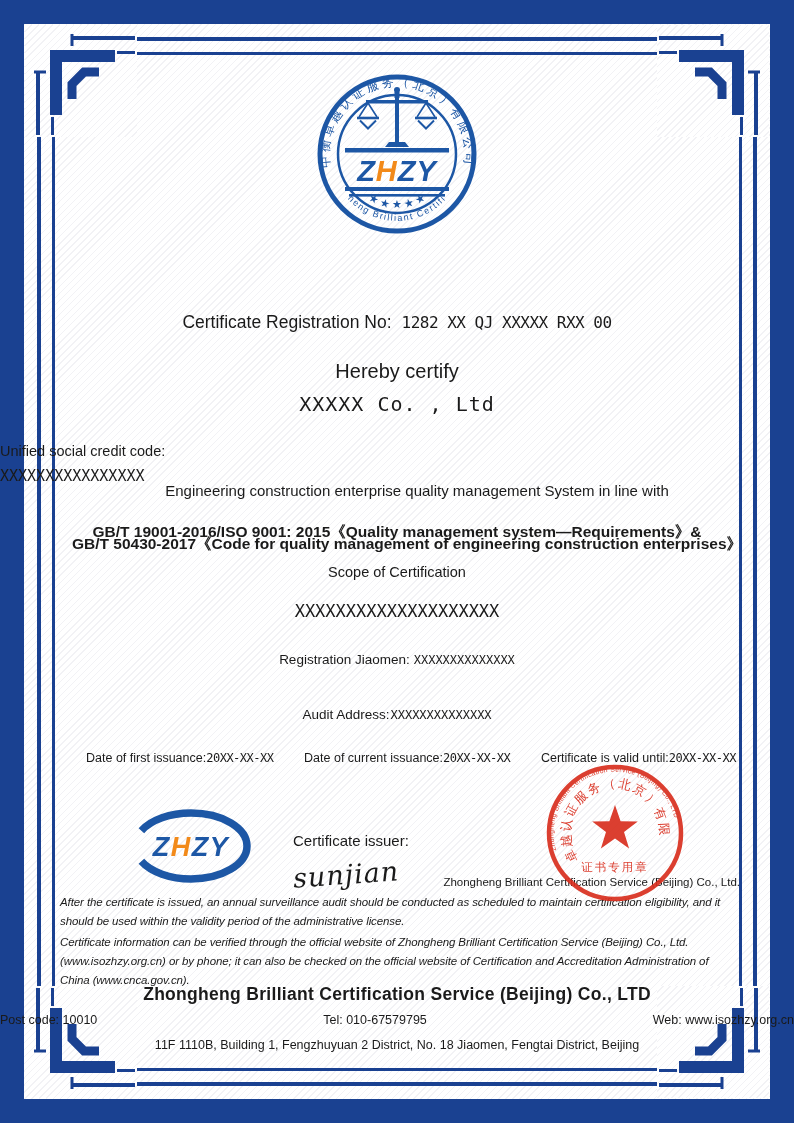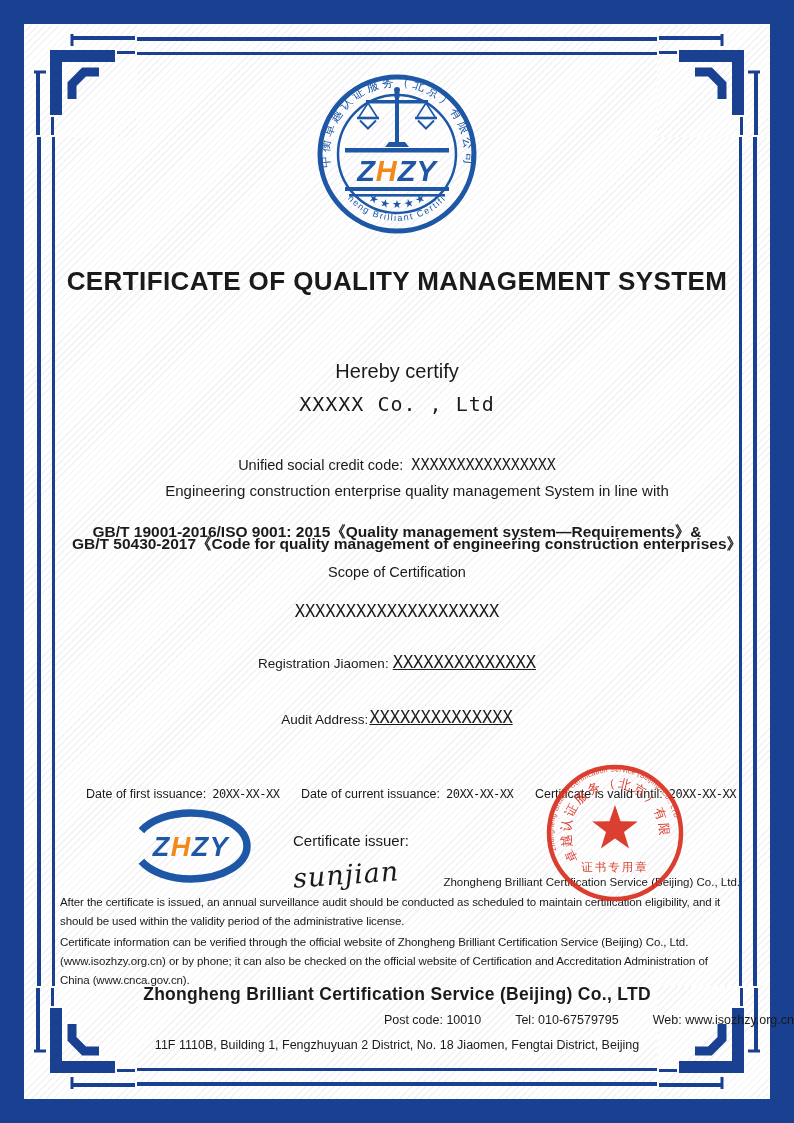--- a/index.html
+++ b/index.html
@@ -24,47 +24,47 @@
   .abs{position:absolute;z-index:5;}
   .center{left:0;right:0;text-align:center;}
   .mono{font-family:"DejaVu Sans Mono","Liberation Mono",monospace;}
   .seal-top{top:70px;left:50%;transform:translateX(-50%);}
   .title{top:266px;font-size:26px;font-weight:bold;letter-spacing:.4px;}
   .regrow{top:312px;display:flex;justify-content:center;align-items:baseline;gap:10px;}
   .regrow .lbl{font-size:17.5px;}
   .regrow .val{font-size:16px;letter-spacing:-.5px;}
   .hereby{top:360px;font-size:20px;}
   .company{top:392px;font-size:20px;letter-spacing:1px;}
-  .creditrow{top:456px;display:flex;justify-content:center;align-items:baseline;gap:8px;}
+  .creditrow{top:443px;display:flex;justify-content:center;align-items:baseline;gap:8px;flex-direction:column;}
   .creditrow .lbl{font-size:14.5px;}
   .creditrow .val{font-size:15px;}
   .intro{top:482px;font-size:15px;padding-left:40px;}
   .std1{top:510px;font-size:15.5px;font-weight:bold;margin-top:12px;}
   .std2{top:534px;font-size:15.5px;font-weight:bold;padding-left:20px;}
   .scopelbl{top:564px;font-size:14.5px;}
   .scopeval{top:601px;font-size:17px;}
   .addr1{top:652px;display:flex;justify-content:center;align-items:baseline;gap:4px;}
   .addr2{top:707px;display:flex;justify-content:center;align-items:flex-end;gap:1px;}
   .addr1 .lbl,.addr2 .lbl{font-size:13.5px;}
-  .addr1 .val,.addr2 .val{font-size:17px;text-decoration:underline;}
+  .addr1 .val,.addr2 .val{font-size:12px;}
   .datesrow{top:751px;left:86px;right:58px;display:flex;justify-content:space-between;align-items:baseline;}
-  .dateitem{display:flex;align-items:center;gap:6px;margin-top:36px;}
+  .dateitem{display:flex;align-items:center;}
   .dateitem .lbl{font-size:12.5px;}
   .dateitem .val{font-size:12px;letter-spacing:-.5px;}
   .oval-logo{top:806px;left:126px;}
   .issuerrow{top:832px;left:293px;display:flex;align-items:baseline;gap:10px;flex-direction:column;}
   .issuerrow .lbl{font-size:15px;}
   .signature{font-family:"DejaVu Serif",serif;font-style:italic;font-size:27px;
     transform:rotate(-4deg);letter-spacing:1px;}
   .seal-red{top:763px;left:545px;z-index:6;opacity:.92;}
   .issuer-company{top:876px;right:54px;font-size:11.5px;text-align:right;}
   .notes{top:893px;left:60px;width:678px;font-size:11.5px;line-height:19px;letter-spacing:-.1px;}
-  .notes p{margin:0 0 2px 0;}
+  .notes p{margin:0 0 2px 0;font-style:italic;}
   .foot-company{top:984px;font-size:17.5px;font-weight:bold;letter-spacing:.3px;}
-  .contactrow{top:1013px;display:flex;justify-content:flex-end;gap:34px;font-size:12.5px;}
+  .contactrow{top:1013px;display:flex;justify-content:space-between;gap:34px;font-size:12.5px;}
   .address{top:1038px;font-size:12.5px;}
   text{font-family:"Liberation Sans",sans-serif;}
 </style>
 </head>
 <body>
 
 <div class="page">
 
   <div class="band"></div>
   <div class="frame1"></div>
@@ -149,23 +149,24 @@
       </text>
       <text font-size="12" letter-spacing="3" fill="#1d57a5" stroke="none">
         <textPath href="#hs-cn" startOffset="50%" text-anchor="middle">中衡卓越认证服务（北京）有限公司</textPath>
       </text>
       <text font-size="9" letter-spacing="1.5" fill="#1d57a5" stroke="none">
         <textPath href="#hs-en" startOffset="50%" text-anchor="middle">Zhongheng Brilliant Certification</textPath>
       </text>
     </g>
   </svg>
 
-  <div class="abs center title">CERTIFICATE OF QUALITY MANAGEMENT SYSTEM</div>
 
   <div class="abs center regrow">
+    <span class="lbl">Certificate Registration No:</span>
+    <span class="val mono">1282 XX QJ XXXXX RXX 00</span>
   </div>
 
   <div class="abs center hereby">Hereby certify</div>
 
   <div class="abs center company mono">XXXXX Co. , Ltd</div>
 
   <div class="abs center creditrow">
     <span class="lbl">Unified social credit code:</span>
     <span class="val mono">XXXXXXXXXXXXXXXX</span>
   </div>

